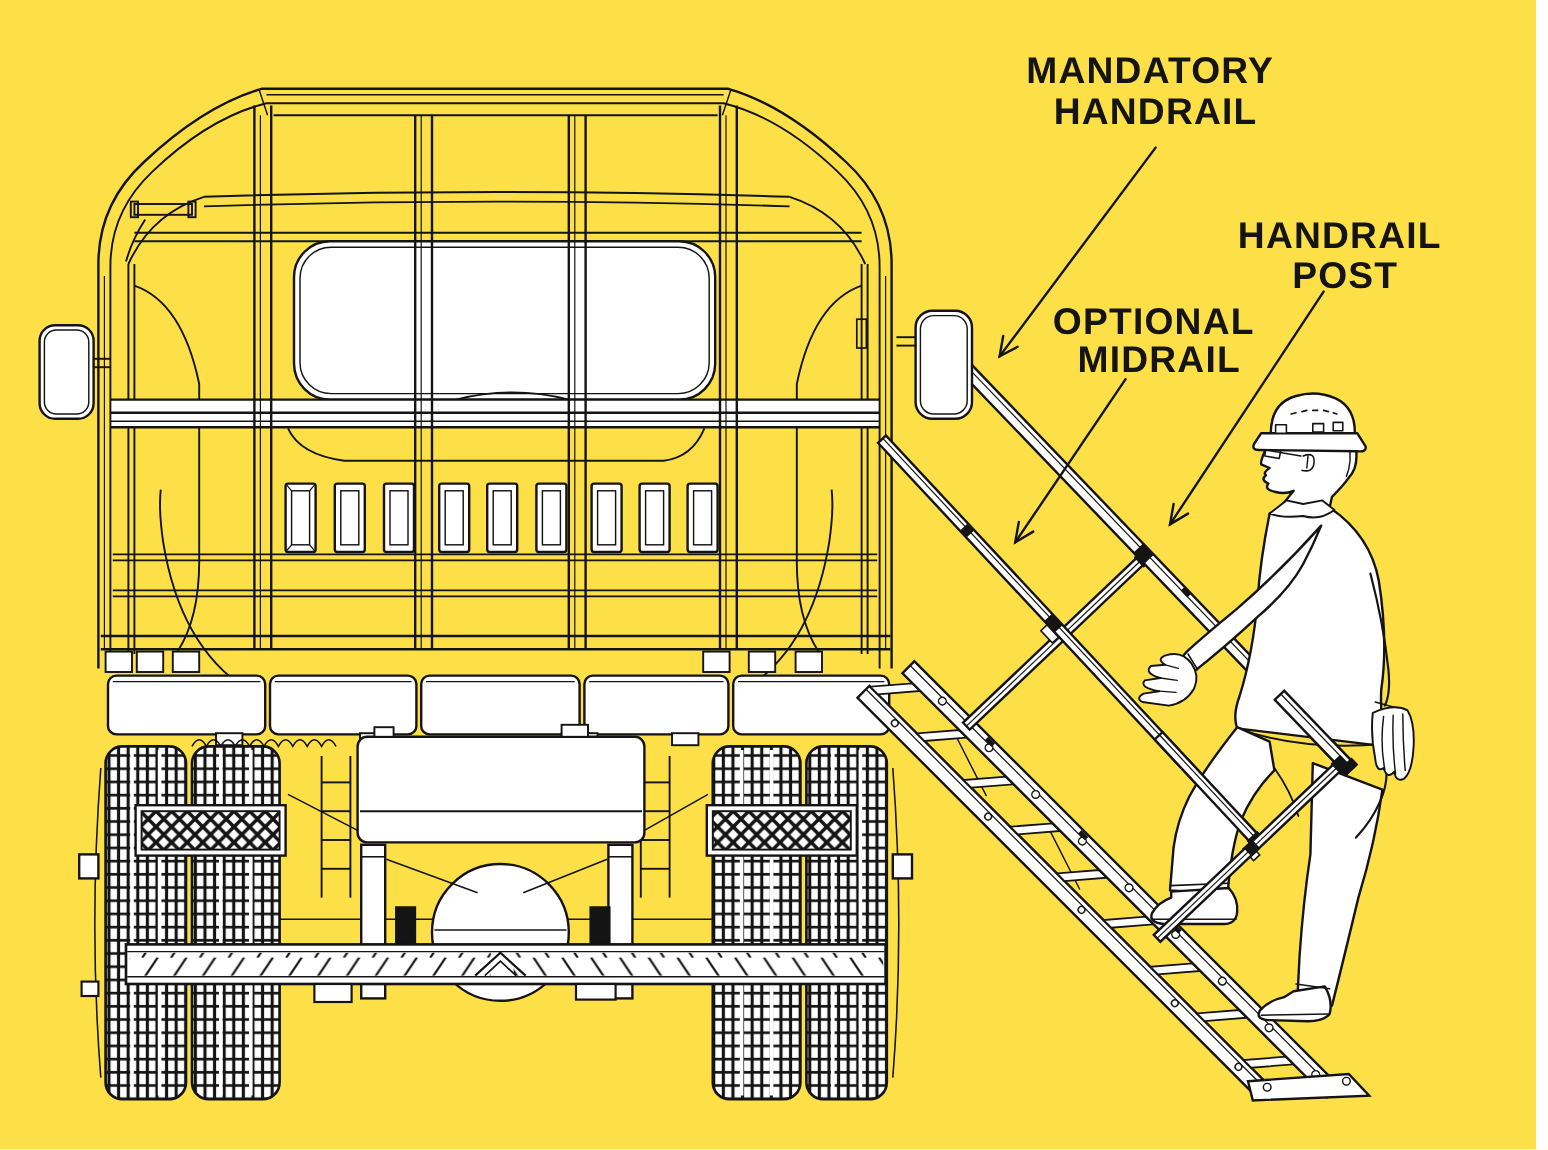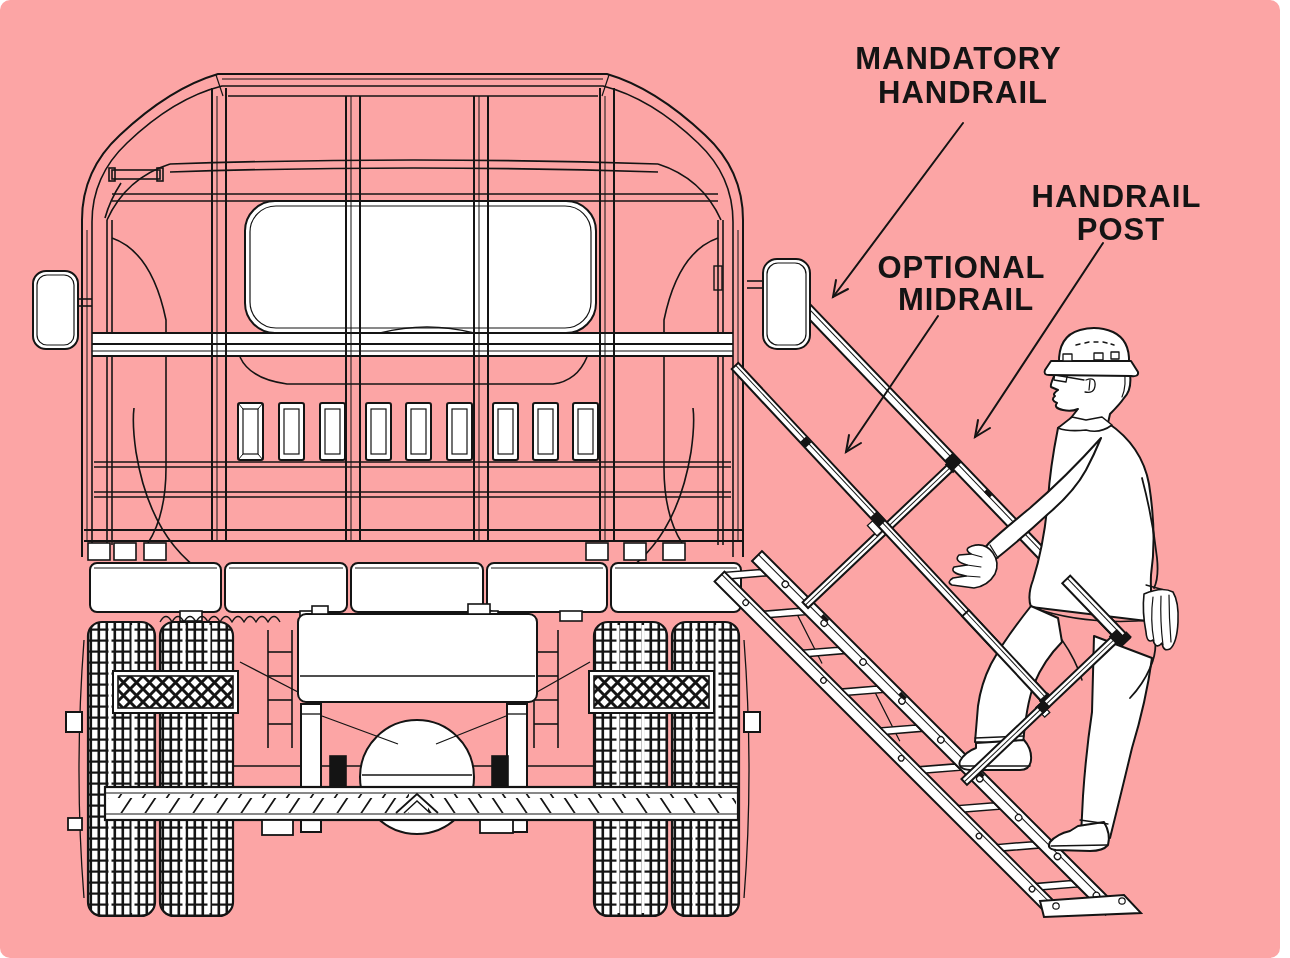--- a/index.html
+++ b/index.html
@@ -1,16 +1,16 @@
 <!DOCTYPE html>
 <html><head>
 <meta charset="utf-8">
 <style>
   html,body{margin:0;padding:0;background:#ffffff;}
-  .stage{width:1280px;height:958px;position:relative;background:#fca5a5;overflow:hidden;border-radius:10px;}
+  .stage{width:1280px;height:958px;position:relative;background:#fde047;overflow:hidden;}
   svg{display:block;}
   .lbl{font-family:"Liberation Sans",sans-serif;font-weight:700;font-size:31px;letter-spacing:1px;fill:#141414;}
   
   path,rect,circle,line,polyline,polygon{vector-effect:none;}
 </style>
 </head>
 <body>
 
 <div class="stage">
 <svg width="1290" height="958" viewBox="0 0 1290 958">

